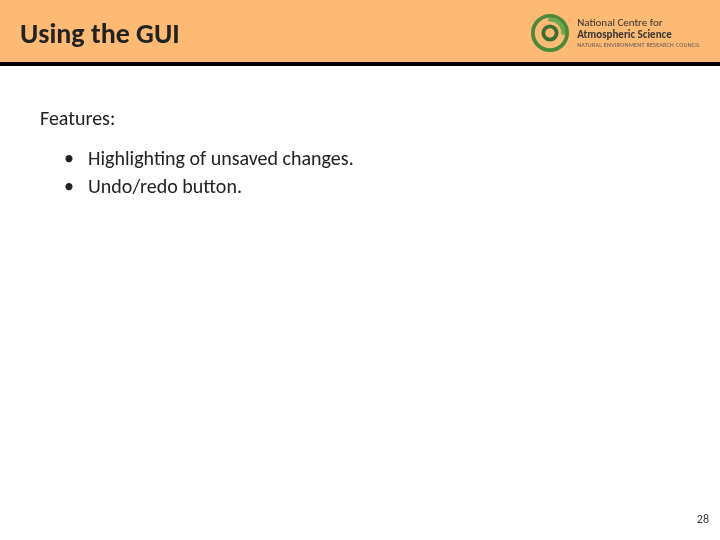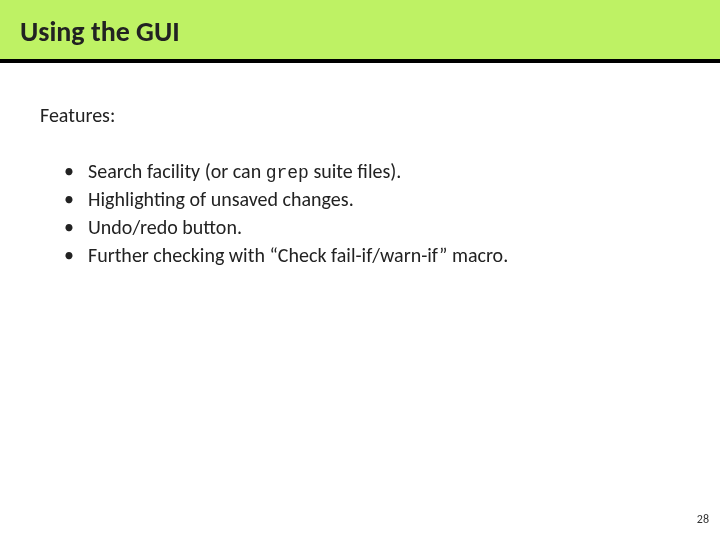--- a/index.html
+++ b/index.html
@@ -5,21 +5,21 @@
   * { margin: 0; padding: 0; box-sizing: border-box; }
   body {
     width: 720px;
     height: 540px;
     font-family: Calibri, Arial, sans-serif;
     background: #fff;
     position: relative;
     overflow: hidden;
   }
   .header {
-    background: #bef264;
+    background: #fdba74;
     padding: 14px 20px 10px 20px;
     border-bottom: 4px solid #000;
     display: flex;
     justify-content: space-between;
     align-items: center;
   }
   .title {
     font-size: 28px;
     font-weight: bold;
     color: #222;
@@ -40,21 +40,21 @@
   }
   .logo-line1 { font-size: 11px; color: #333; }
   .logo-line2 { font-size: 11px; font-weight: bold; color: #333; }
   .logo-line3 { font-size: 6px; color: #555; letter-spacing: 0.3px; margin-top: 2px; }
   .content {
     padding: 40px 40px 0 40px;
   }
   .features-heading {
     font-size: 20px;
     color: #222;
-    margin-bottom: 31px;
+    margin-bottom: 15px;
   }
   ul.features-list {
     list-style: none;
     padding-left: 24px;
   }
   ul.features-list li {
     position: relative;
     font-size: 20px;
     color: #222;
     line-height: 1.35;
@@ -79,25 +79,35 @@
     right: 11px;
     font-size: 12px;
     color: #333;
   }
 </style>
 </head>
 <body>
 
 <div class="header">
   <div class="title">Using the GUI</div>
+  <div class="logo-block">
+    <svg class="logo-swirl" viewBox="0 0 40 40">
+      <circle cx="20" cy="20" r="18" fill="none" stroke="#4a8a3a" stroke-width="4"></circle>
+      <path d="M20 6 A14 14 0 0 1 34 20" fill="none" stroke="#6aa84f" stroke-width="4" stroke-linecap="round"></path>
+      <circle cx="20" cy="20" r="7" fill="none" stroke="#3a6e2e" stroke-width="4"></circle>
+    </svg>
+    <div class="logo-text">
+      <span class="logo-line1">National Centre for</span>
+      <span class="logo-line2">Atmospheric Science</span>
+      <span class="logo-line3">NATURAL ENVIRONMENT RESEARCH COUNCIL</span>
+    </div>
+  </div>
 </div>
 
 <div class="content">
   <div class="features-heading">Features:</div>
   <ul class="features-list">
-    <li><span>Search facility (or can </span><span class="mono">grep</span><span> suite files).</span></li>
     <li>Highlighting of unsaved changes.</li>
     <li>Undo/redo button.</li>
-    <li>Further checking with “Check fail-if/warn-if” macro.</li>
   </ul>
 </div>
 
 <div class="page-number">28</div>
 
 </body></html>

